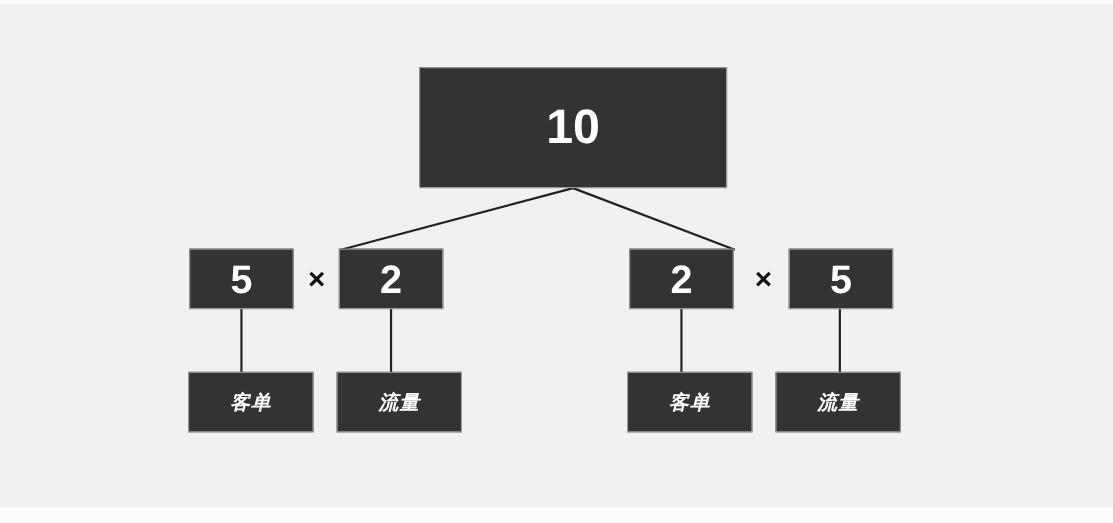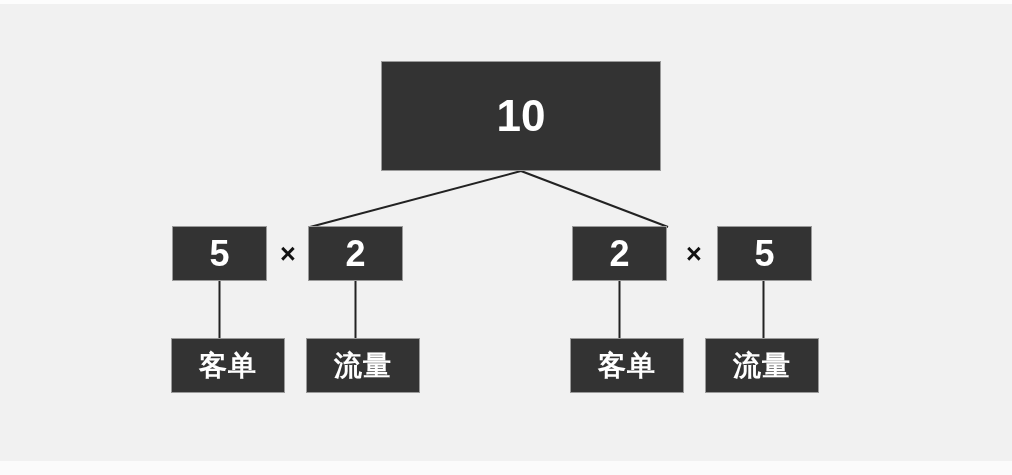--- a/index.html
+++ b/index.html
@@ -76,23 +76,24 @@
   }
 
   .n-l5 { left: 172px;  top: 226px; }
   .n-l2 { left: 308px;  top: 226px; }
   .n-r2 { left: 572px;  top: 226px; }
   .n-r5 { left: 717px;  top: 226px; }
 
   .node-label {
     width: 114px;
     height: 55px;
-    font-size: 28px;
+    font-size: 18px;
     font-weight: bold;
     letter-spacing: 1px;
+    font-style: italic;
   }
 
   .lb-l1 { left: 171px; top: 338px; }
   .lb-l2 { left: 306px; top: 338px; }
   .lb-r1 { left: 570px; top: 338px; }
   .lb-r2 { left: 705px; top: 338px; }
 
   .times {
     position: absolute;
     width: 34px;

